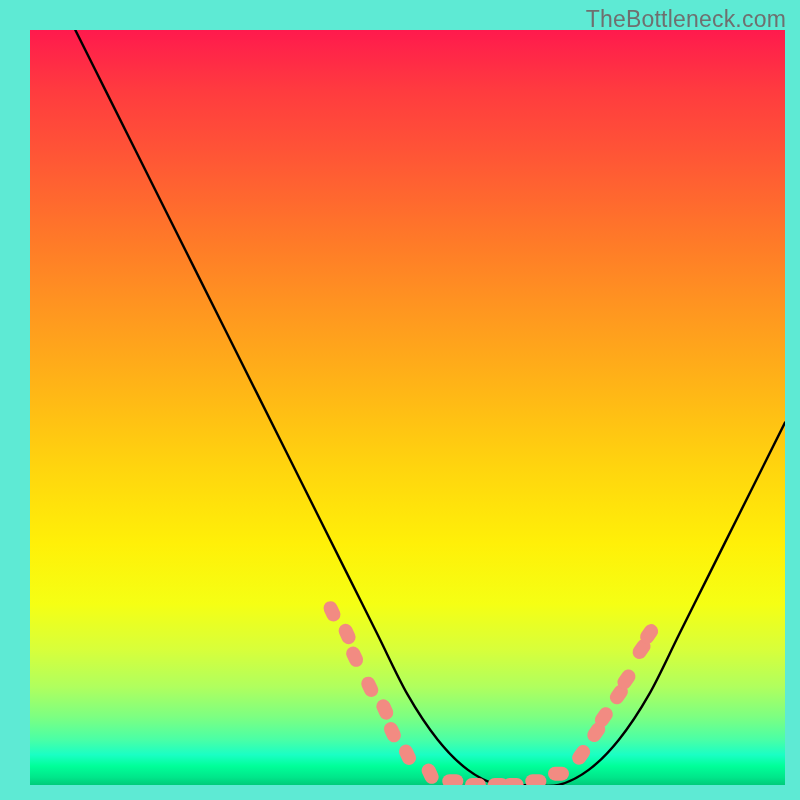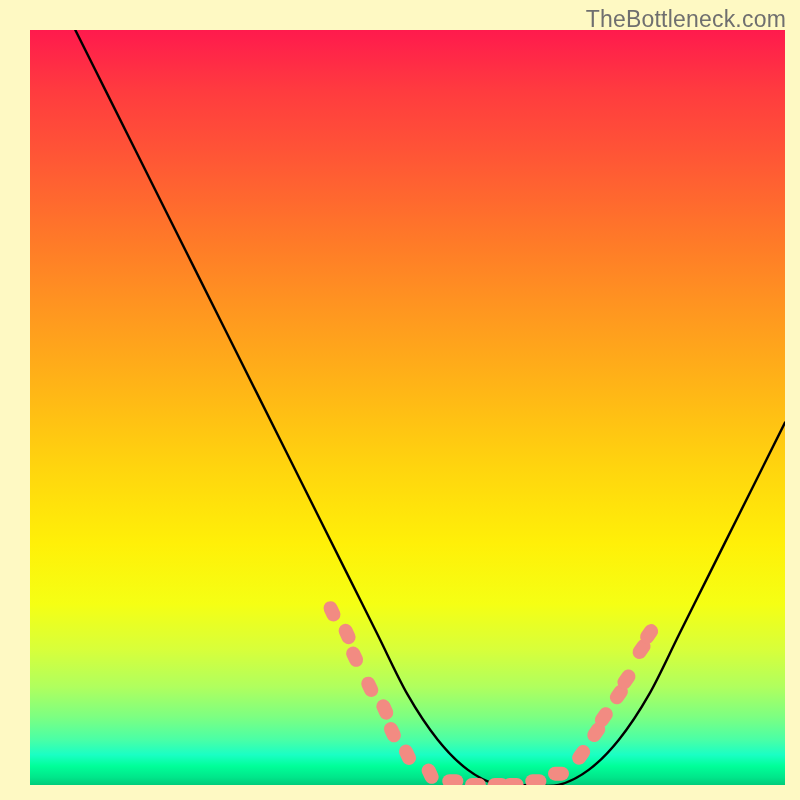--- a/index.html
+++ b/index.html
@@ -10,21 +10,21 @@
     background: #000000;
     overflow: hidden;
     font-family: Arial, Helvetica, sans-serif;
   }
   .frame {
     position: absolute;
     left: 0;
     top: 0;
     width: 800px;
     height: 800px;
-    background: #fef9c3;
+    background: #5eead4;
   }
   .plot-area {
     position: absolute;
     left: 30px;
     top: 30px;
     width: 755px;
     height: 755px;
     overflow: hidden;
   }
   .gradient-bg {

